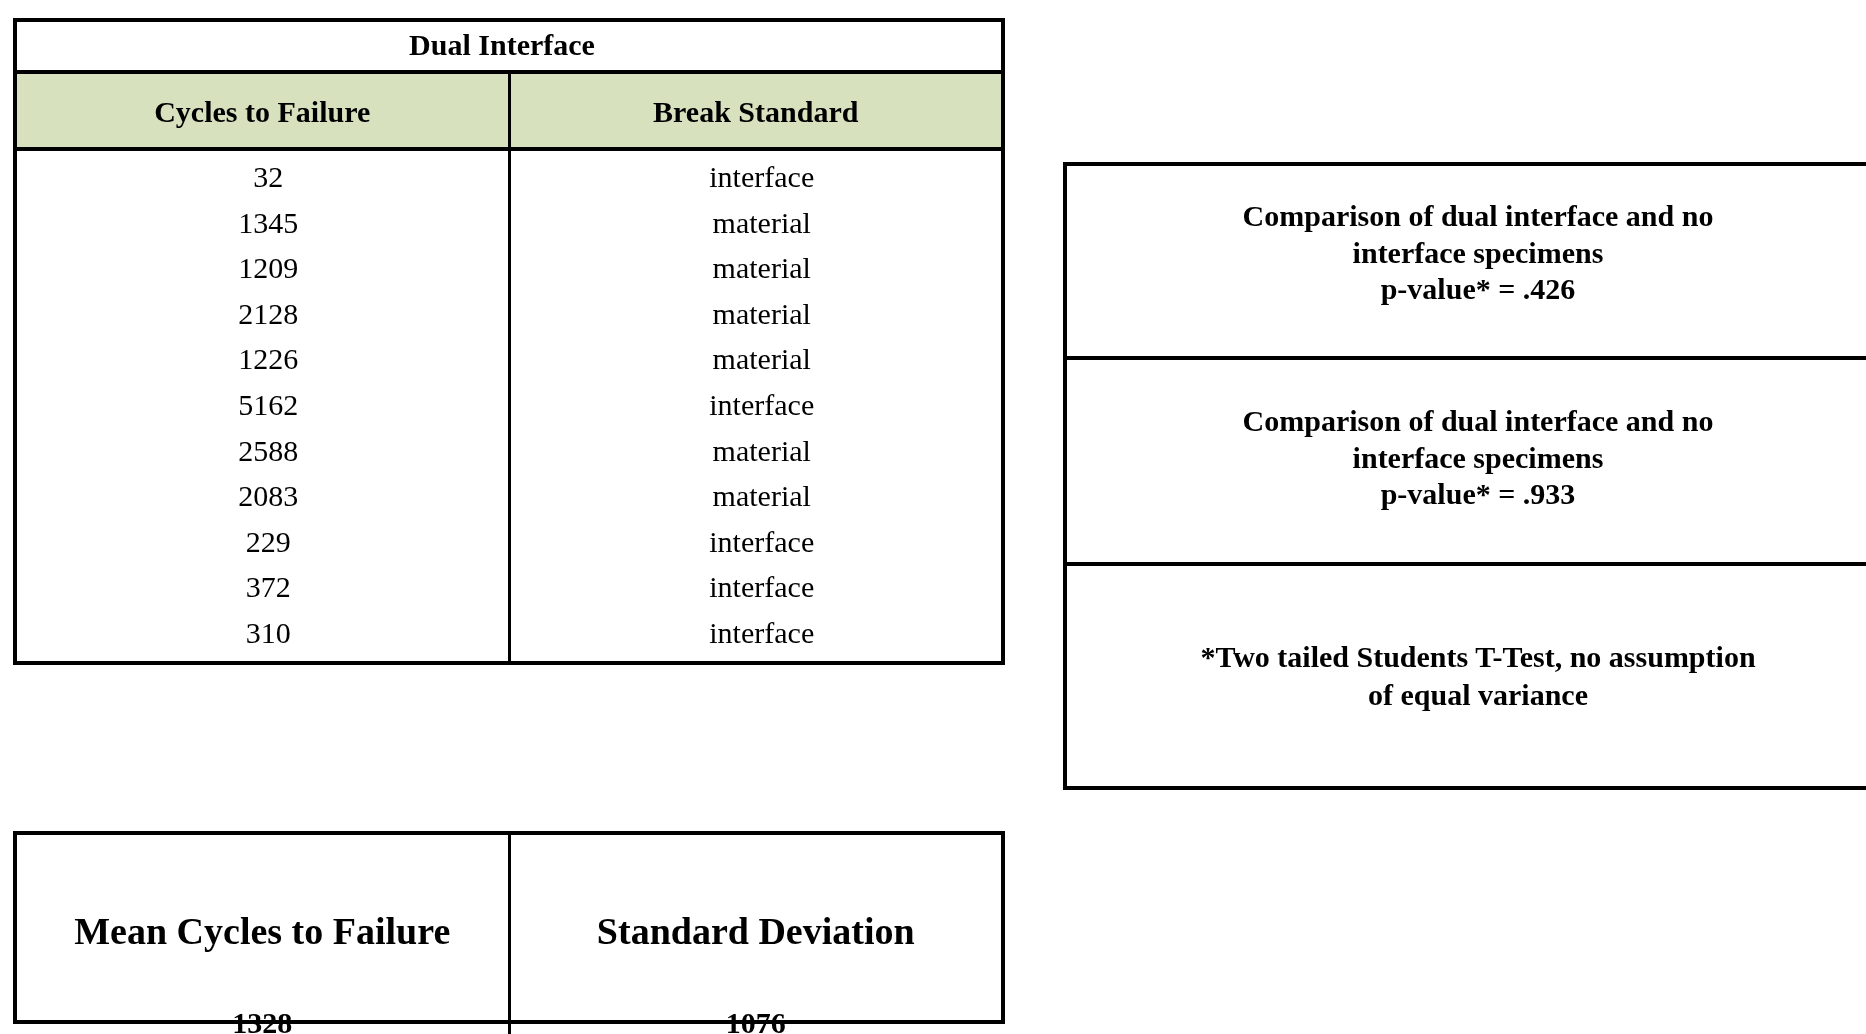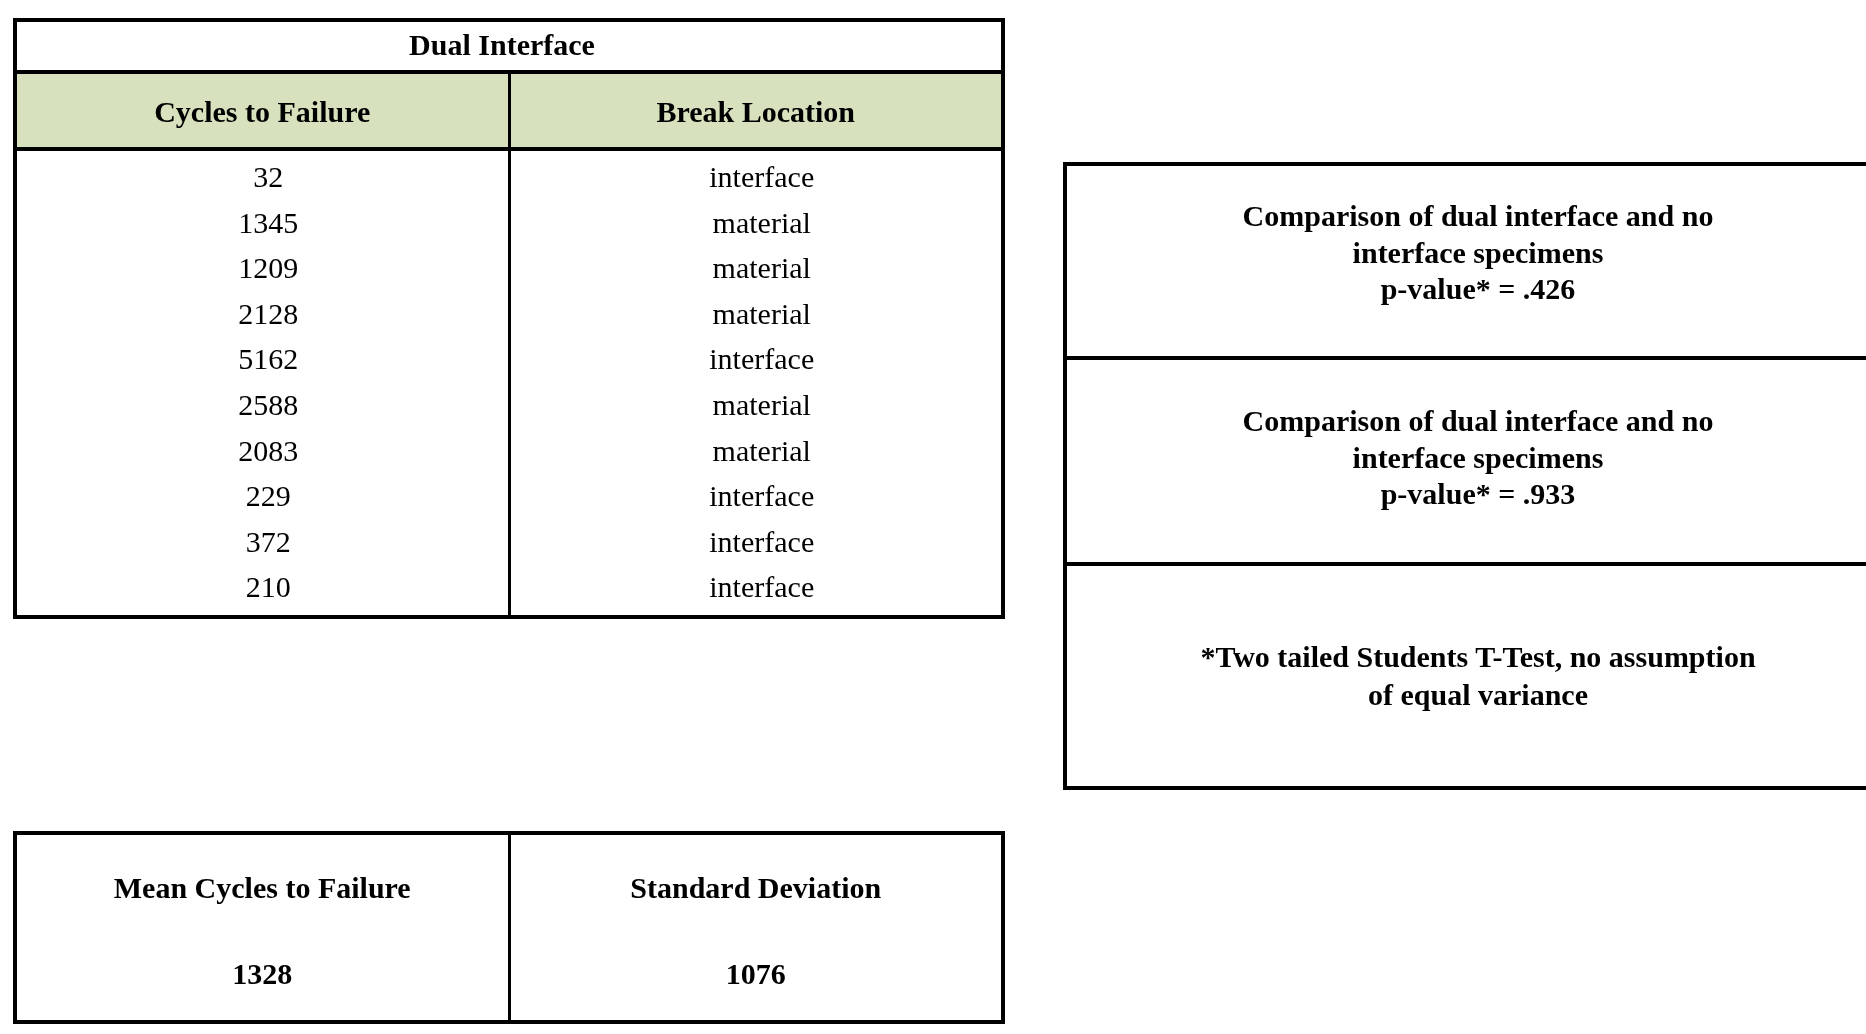--- a/index.html
+++ b/index.html
@@ -83,23 +83,24 @@
   }
   .sum-cell {
     text-align: center;
     vertical-align: top;
     width: 50%;
     padding: 0;
   }
   .sum-cell.left-col { border-right: 3px solid #000; }
   .sum-label {
     font-weight: bold;
-    font-size: 30px;
+    font-size: 38px;
     padding-top: 36px;
     line-height: 1.1;
+    margin-top: 40px;
   }
   .sum-value {
     font-weight: bold;
     font-size: 30px;
     padding-top: 53px;
     line-height: 1.1;
   }
 
   
   .stat-box {
@@ -145,61 +146,65 @@
     <colgroup>
         <col class="c1">
         <col class="c2">
       </colgroup>
     <tbody>
       <tr>
         <td class="title-cell" colspan="2">Dual Interface</td>
       </tr>
       <tr>
         <td class="hdr-cell left-col">Cycles to Failure</td>
-        <td class="hdr-cell">Break Location</td>
+        <td class="hdr-cell">Break Standard</td>
       </tr>
 
       <tr class="first-data">
         <td class="data-cell left-col">32</td>
         <td class="data-cell">interface</td>
       </tr>
       <tr>
         <td class="data-cell left-col">1345</td>
         <td class="data-cell">material</td>
       </tr>
       <tr>
         <td class="data-cell left-col">1209</td>
         <td class="data-cell">material</td>
       </tr>
       <tr>
         <td class="data-cell left-col">2128</td>
         <td class="data-cell">material</td>
       </tr>
       <tr>
+        <td class="data-cell left-col">1226</td>
+        <td class="data-cell">material</td>
+      </tr>
+      <tr>
         <td class="data-cell left-col">5162</td>
         <td class="data-cell">interface</td>
       </tr>
       <tr>
         <td class="data-cell left-col">2588</td>
         <td class="data-cell">material</td>
       </tr>
       <tr>
         <td class="data-cell left-col">2083</td>
         <td class="data-cell">material</td>
       </tr>
       <tr>
         <td class="data-cell left-col">229</td>
         <td class="data-cell">interface</td>
       </tr>
       <tr>
         <td class="data-cell left-col">372</td>
         <td class="data-cell">interface</td>
       </tr>
       <tr class="last-data">
-        <td class="data-cell left-col">210</td>
+        <td class="data-cell left-col">310</td>
         <td class="data-cell">interface</td>
       </tr>
     </tbody>
   </table>
 </div>
 
 <div id="summary-table">
   <table>
     <tbody>
       <tr>

